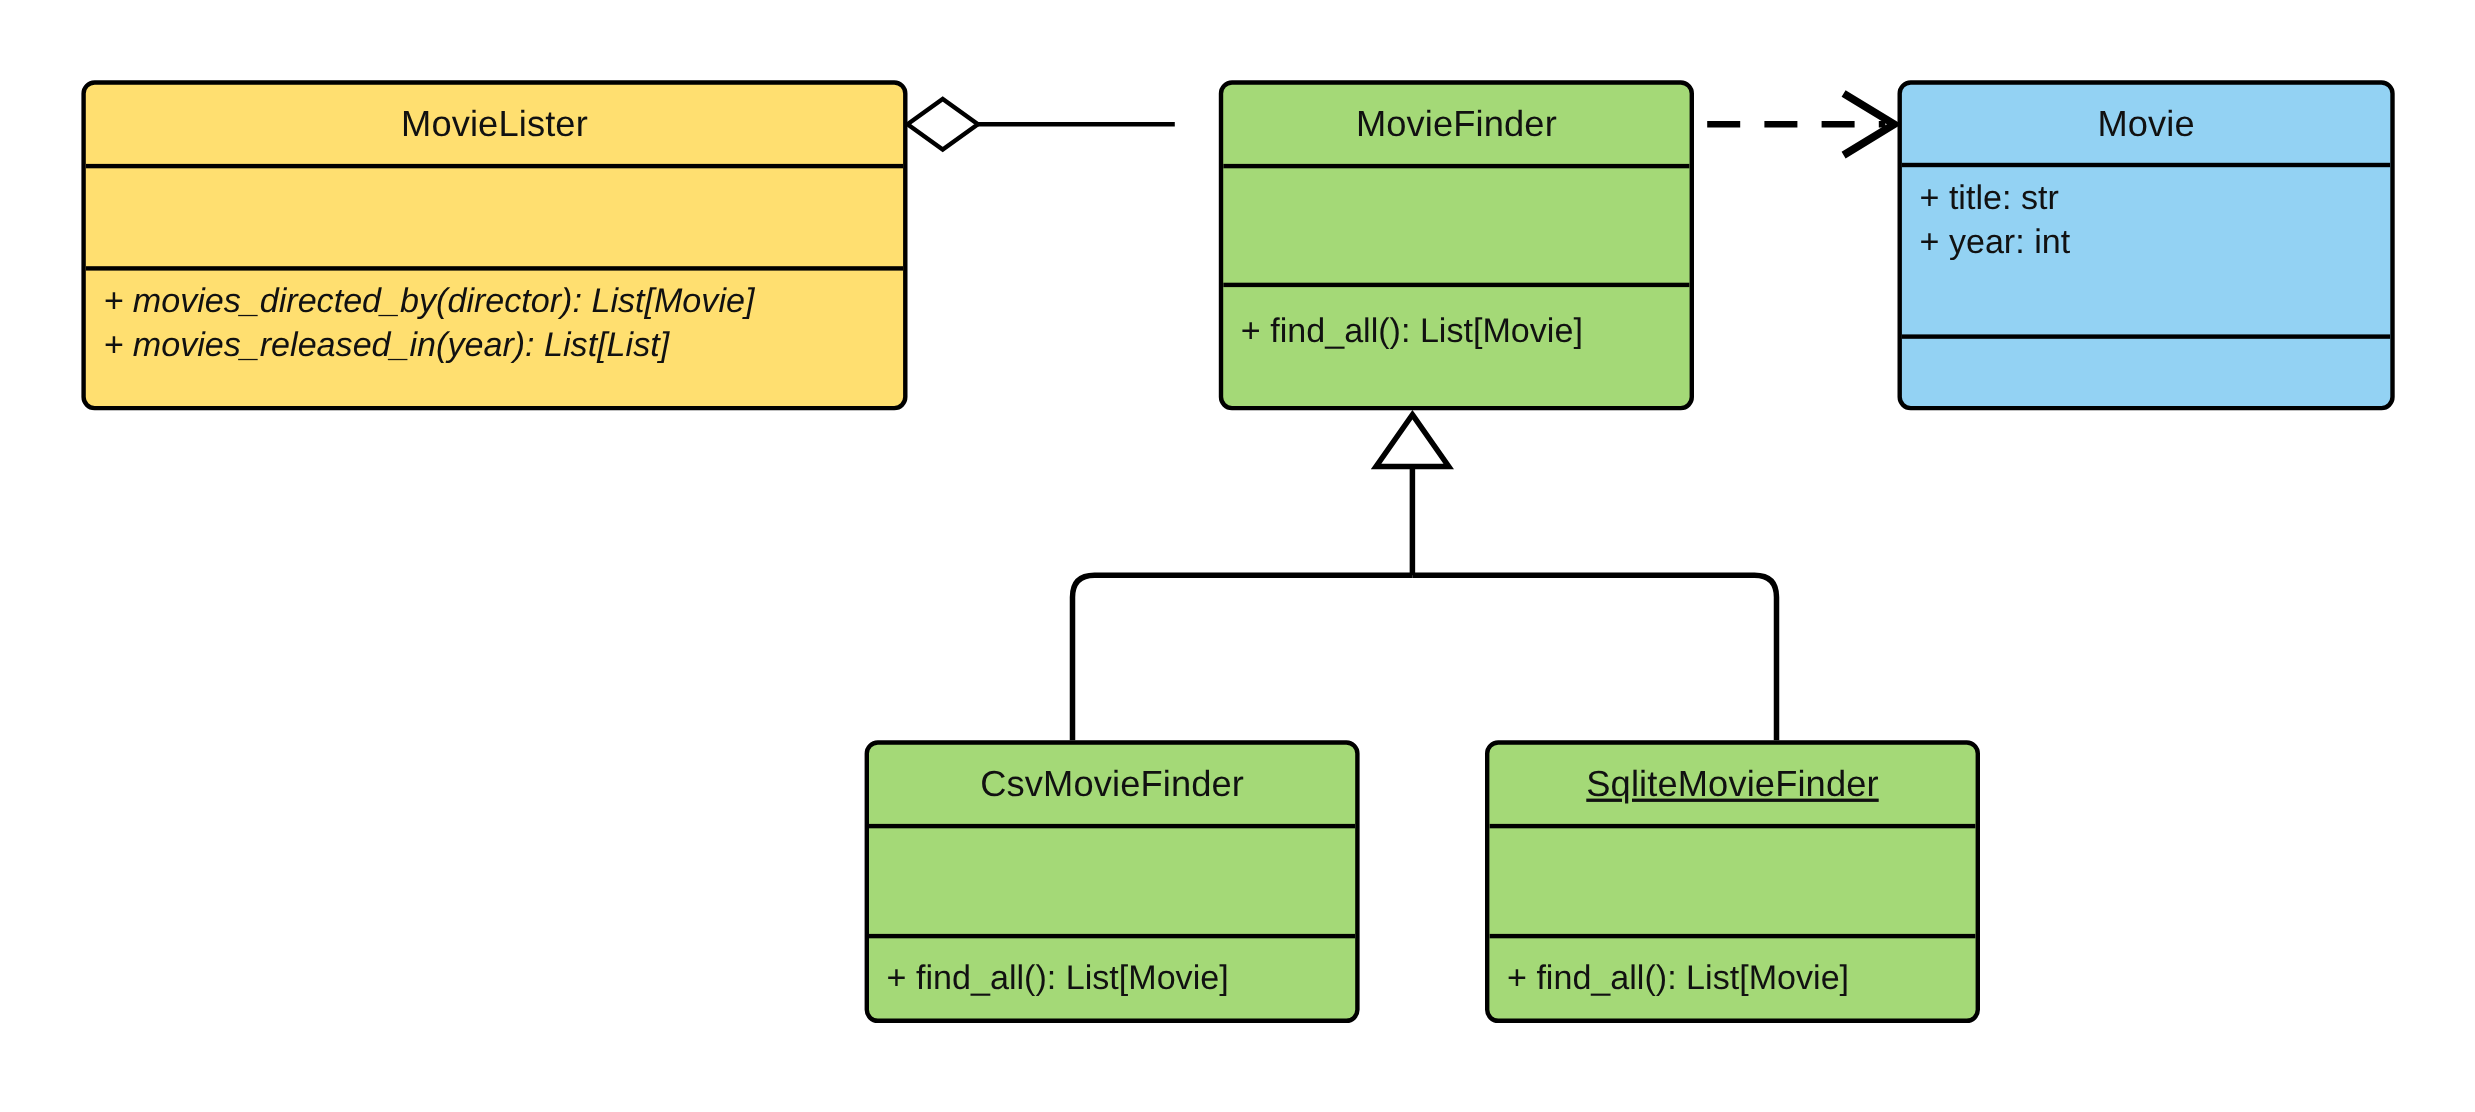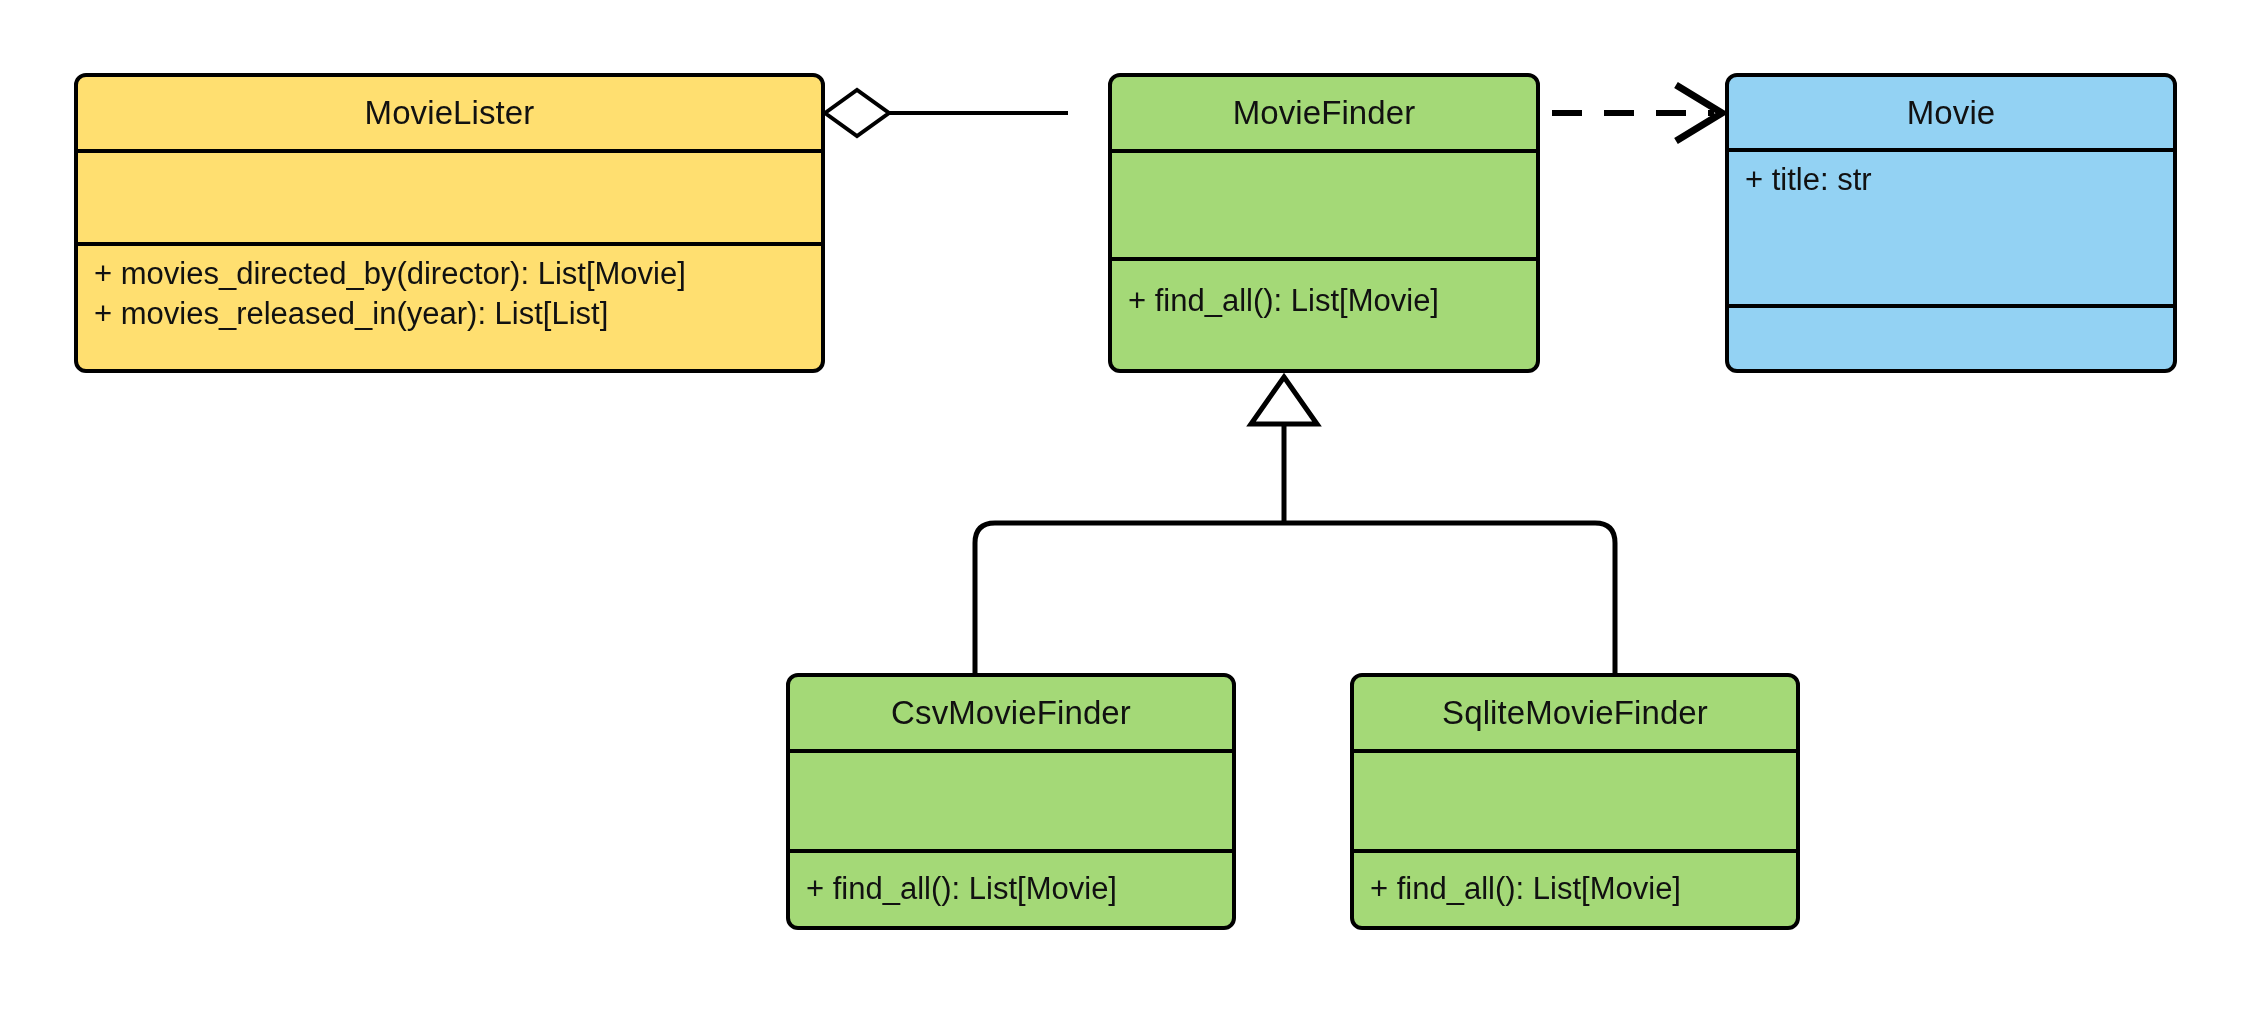--- a/index.html
+++ b/index.html
@@ -95,21 +95,21 @@
 
       <path d="M 1284 523 L 1595 523 Q 1615 523 1615 543 L 1615 673" fill="none" stroke="#000000" stroke-width="5" stroke-linecap="butt"></path>
     </g>
   </svg>
 
   <div class="uml-class fill-yellow" style="left:74px; top:73px; width:751px; height:300px;">
     <div class="compartment cls-name" style="height:72px;justify-content:center;">
       <span>MovieLister</span>
     </div>
     <div class="compartment divided member-list" style="height:93px;"></div>
-    <div class="compartment divided member-list" style="flex:1 1 auto;">
+    <div class="compartment divided member-list" style="flex:1 1 auto;font-style:italic;">
       <span class="member-line">+ movies_directed_by(director): List[Movie]</span>
       <span class="member-line">+ movies_released_in(year): List[List]</span>
     </div>
   </div>
 
   <div class="uml-class fill-green" style="left:1108px; top:73px; width:432px; height:300px;">
     <div class="compartment cls-name" style="height:72px;">
       <span>MovieFinder</span>
     </div>
     <div class="compartment divided member-list" style="height:108px;"></div>
@@ -117,36 +117,37 @@
       <span class="member-line">+ find_all(): List[Movie]</span>
     </div>
   </div>
 
   <div class="uml-class fill-blue" style="left:1725px; top:73px; width:452px; height:300px;">
     <div class="compartment cls-name" style="height:71px;">
       <span>Movie</span>
     </div>
     <div class="compartment divided member-list" style="height:156px;">
       <span class="member-line">+ title: str</span>
+      <span class="member-line">+ year: int</span>
     </div>
     <div class="compartment divided member-list" style="flex:1 1 auto;"></div>
   </div>
 
   <div class="uml-class fill-green" style="left:750px; top:673px; width:450px; height:257px;margin-left:36px;">
     <div class="compartment cls-name" style="height:72px;">
       <span>CsvMovieFinder</span>
     </div>
     <div class="compartment divided member-list" style="height:100px;"></div>
     <div class="compartment divided member-list" style="flex:1 1 auto; padding-top:16px;">
       <span class="member-line">+ find_all(): List[Movie]</span>
     </div>
   </div>
 
   <div class="uml-class fill-green" style="left:1350px; top:673px; width:450px; height:257px;">
-    <div class="compartment cls-name" style="height:72px;">
+    <div class="compartment cls-name" style="height:72px;text-decoration:underline;">
       <span>SqliteMovieFinder</span>
     </div>
     <div class="compartment divided member-list" style="height:100px;"></div>
     <div class="compartment divided member-list" style="flex:1 1 auto; padding-top:16px;">
       <span class="member-line">+ find_all(): List[Movie]</span>
     </div>
   </div>
 
 </div>
 

